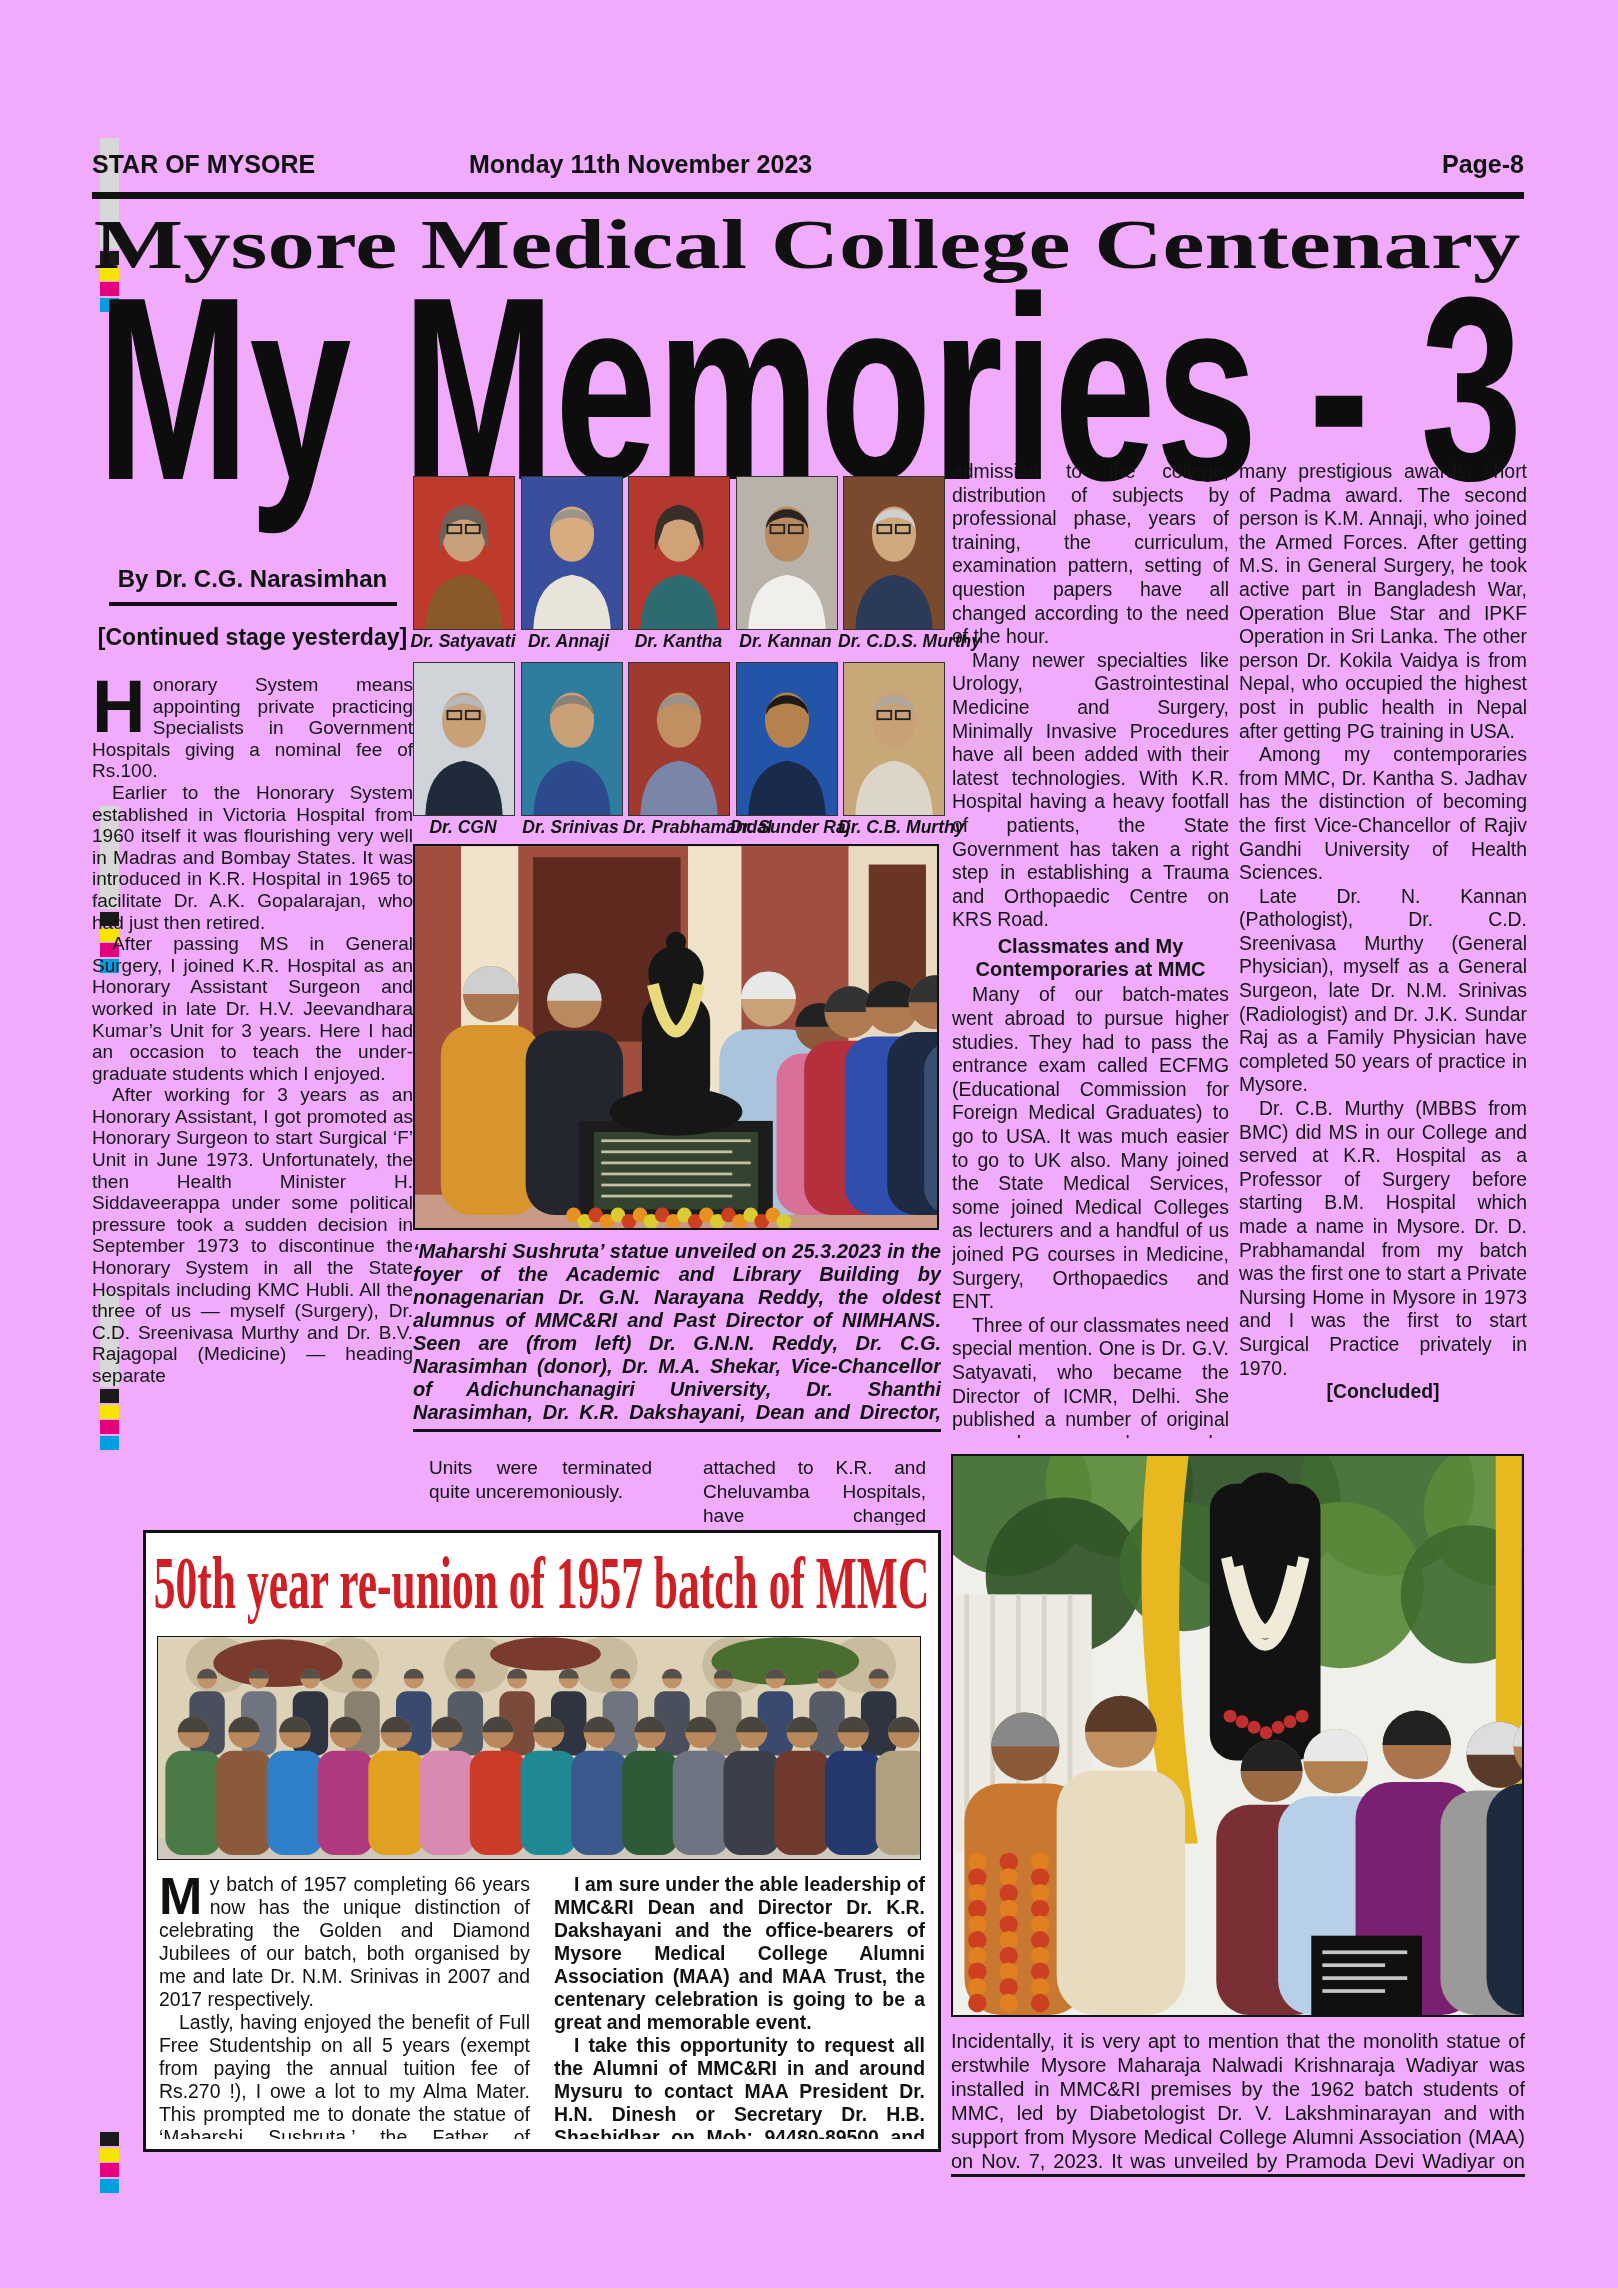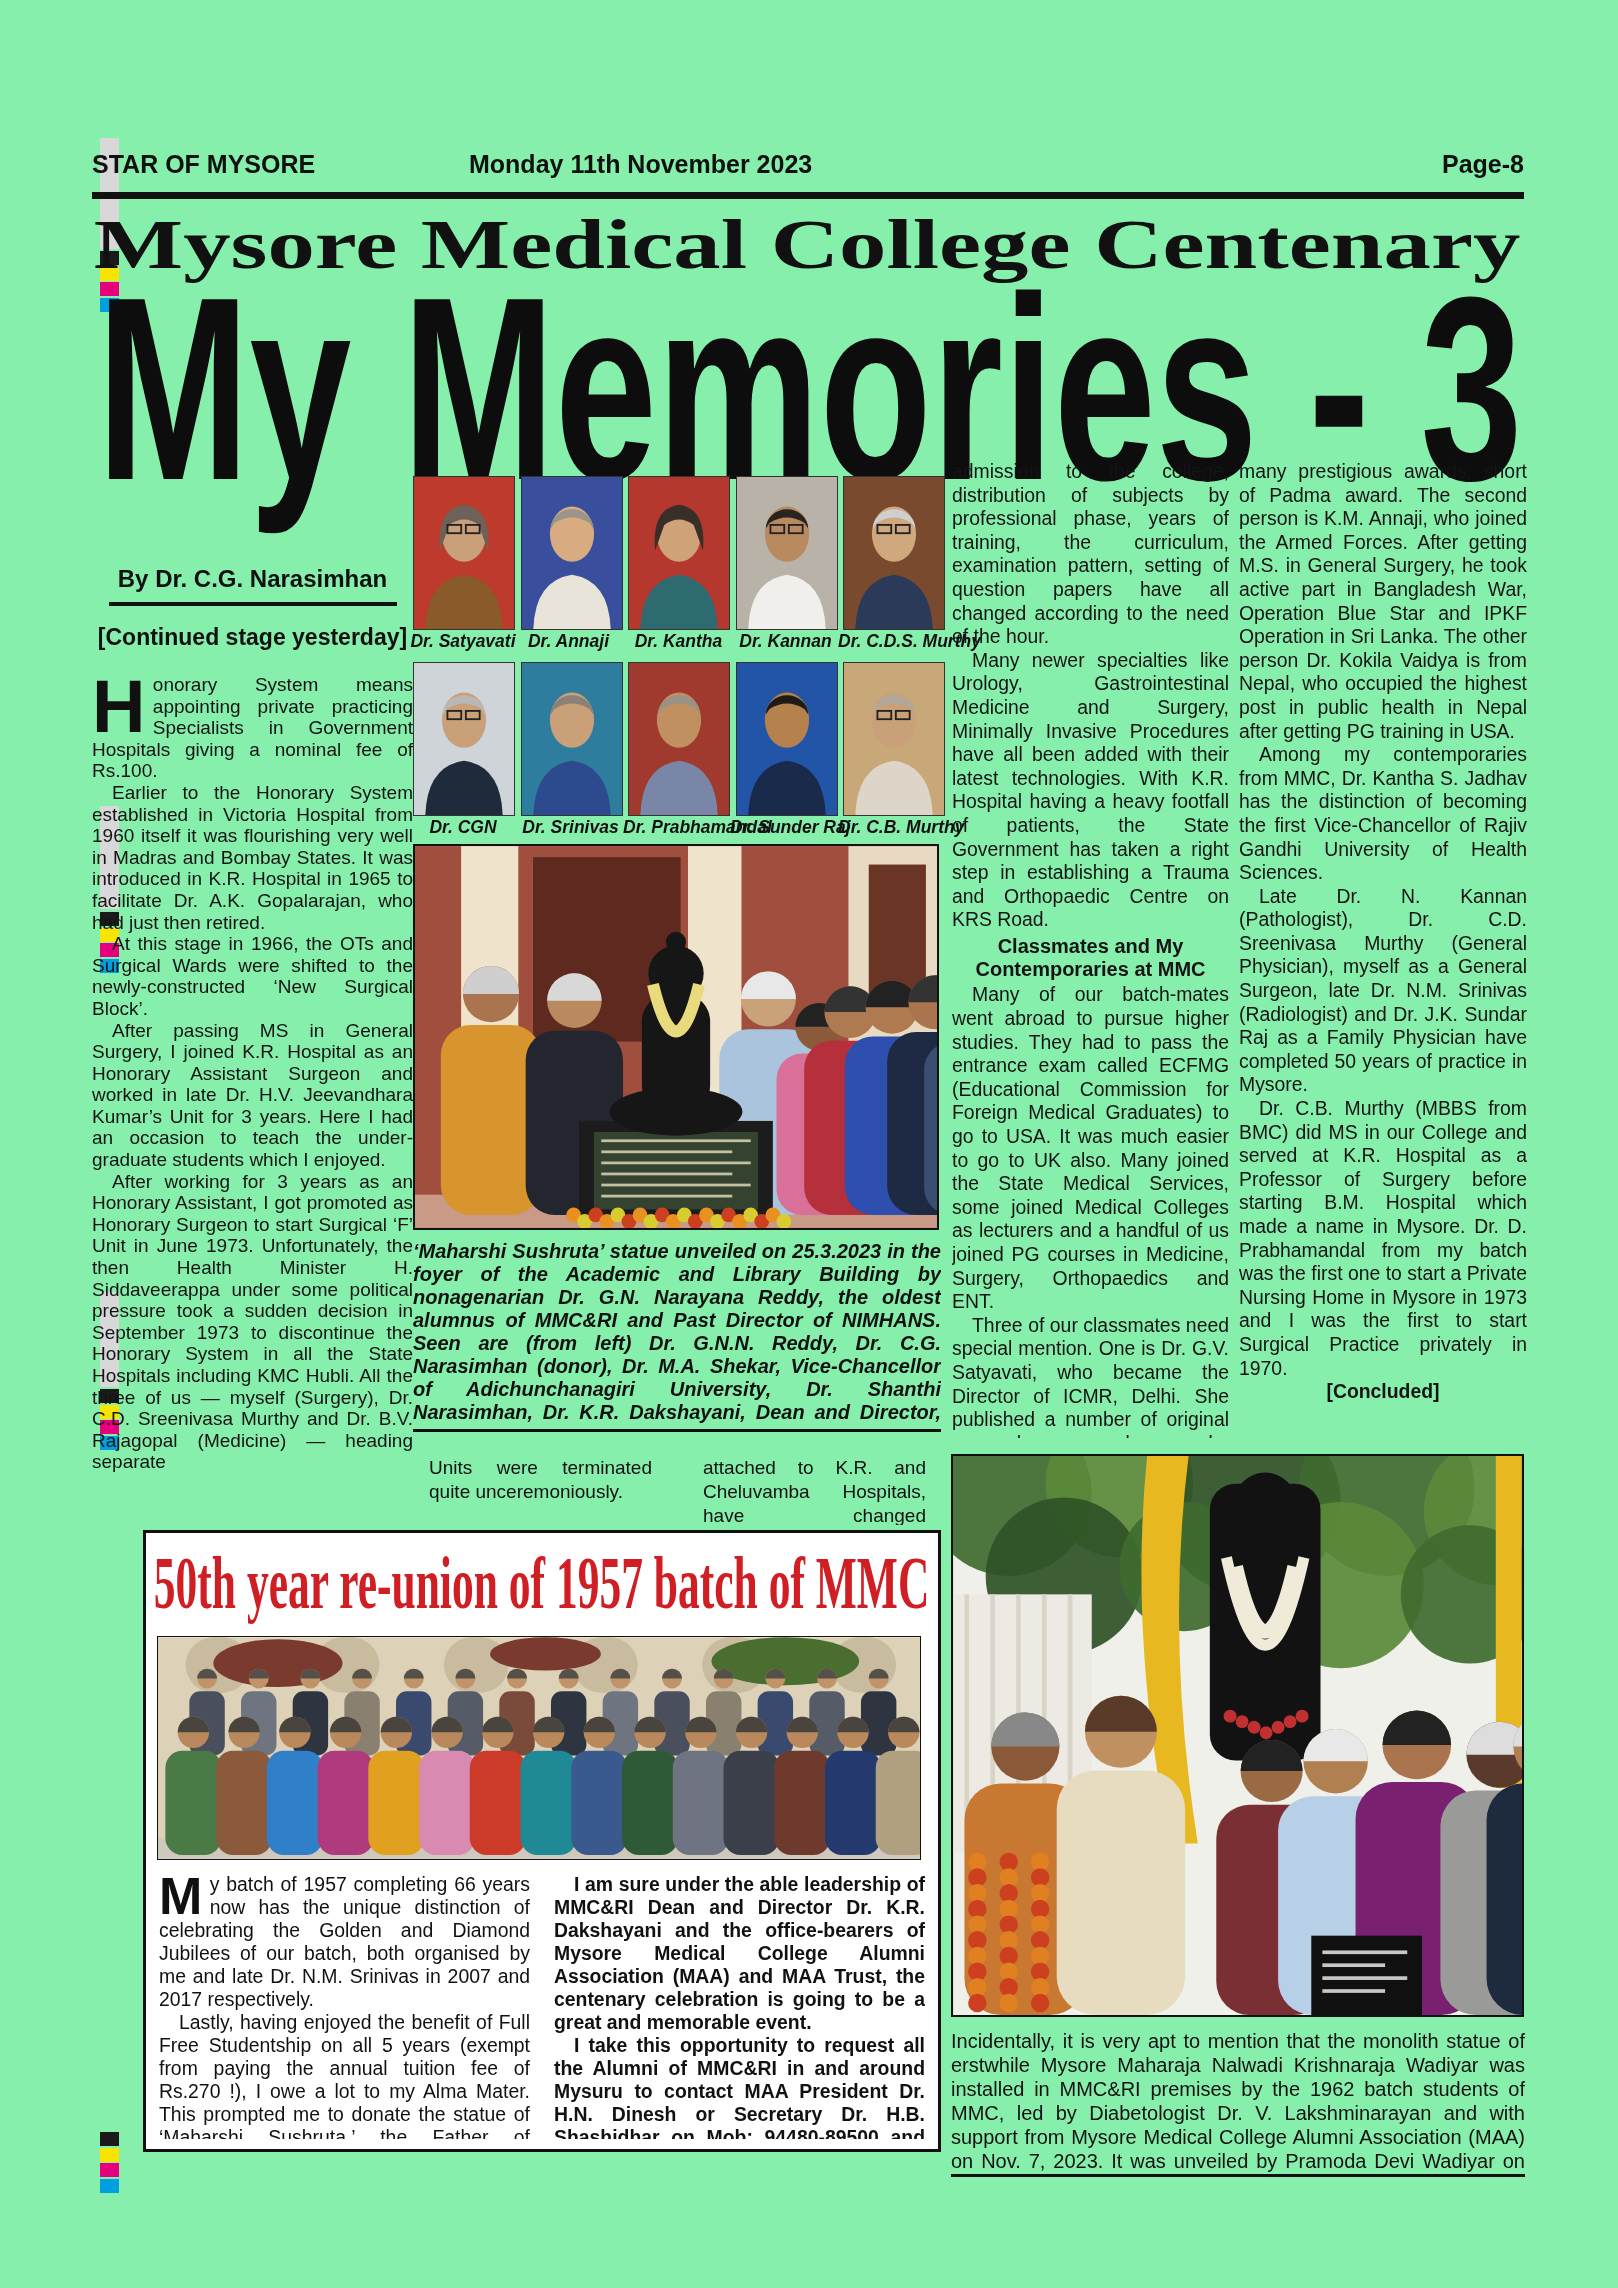--- a/index.html
+++ b/index.html
@@ -1,16 +1,16 @@
 <!DOCTYPE html>
 <html style="font-size:14.8px"><head>
 <meta charset="utf-8">
 <style>
   html,body{margin:0;padding:0;background:#ffffff;}
-  #page{position:relative;width:1619px;height:2289px;background:#86efac;color:#111;
+  #page{position:relative;width:1619px;height:2289px;background:#f0abfc;color:#111;
         font-family:"Liberation Sans", sans-serif;overflow:hidden;text-decoration:underline;}
   .abs{position:absolute;}
   .rule{background:#111;}
   
   .mast{font-weight:bold;font-size:25px;color:#111;}
   
   .bodytext{font-size:19px;line-height:21.6px;text-align:justify;color:#141414;}
   .bodytext p{margin:0;}
   .bodytext p.ind{text-indent:20px;}
   .col34{font-size:19.4px;line-height:23.6px;}
@@ -78,21 +78,20 @@
     <text x="2" y="170" font-family="Liberation Sans, sans-serif" font-weight="bold" font-size="218" fill="#0d0d0d" textLength="1545" lengthAdjust="spacingAndGlyphs" transform="scale(1,1.3)">My Memories - 3</text>
   </svg>
 
   <div class="abs byline" style="left:92px;top:565px;width:321px;">By Dr. C.G. Narasimhan</div>
   <div class="abs rule" style="left:109px;top:602px;width:288px;height:3.7px;"></div>
   <div class="abs continued" style="left:92px;top:624px;width:321px;">[Continued stage yesterday]</div>
 
   <div class="abs bodytext" style="left:92px;top:674px;width:321px;height:854px;overflow:hidden;">
     <p><span class="dropcap">H</span><span>onorary System means appointing private practicing Specialists in Government Hospitals giving a nominal fee of Rs.100.</span></p>
     <p class="ind">Earlier to the Honorary System established in Victoria Hospital from 1960 itself it was flourishing very well in Madras and Bombay States. It was introduced in K.R. Hospital in 1965 to facilitate Dr. A.K. Gopalarajan, who had just then retired.</p>
-    <p class="ind">At this stage in 1966, the OTs and Surgical Wards were shifted to the newly-constructed ‘New Surgical Block’.</p>
     <p class="ind">After passing MS in General Surgery, I joined K.R. Hospital as an Honorary Assistant Surgeon and worked in late Dr. H.V. Jeevandhara Kumar’s Unit for 3 years. Here I had an occasion to teach the under-graduate students which I enjoyed.</p>
     <p class="ind">After working for 3 years as an Honorary Assistant, I got promoted as Honorary Surgeon to start Surgical ‘F’ Unit in June 1973. Unfortunately, the then Health Minister H. Siddaveerappa under some political pressure took a sudden decision in September 1973 to discontinue the Honorary System in all the State Hospitals including KMC Hubli. All the three of us — myself (Surgery), Dr. C.D. Sreenivasa Murthy and Dr. B.V. Rajagopal (Medicine) — heading separate</p>
   </div>
 
   <div id="portraits" class="abs" style="left:413px;top:461px;width:530px;height:374px;margin-top:15px;">
       <div class="pcell" style="left:0px;top:0px;width:100px;height:152px;background:#bd3a2c">
       <svg width="100" height="152" viewBox="0 0 108 165">
         <rect x="0" y="0" width="108" height="165" fill="#bd3a2c"></rect>
         <path d="M12 165 Q14 112 54 106 Q94 112 96 165 Z" fill="#8a5a2a"></path>
         <ellipse cx="54" cy="62" rx="24" ry="30" fill="#caa07a"></ellipse>

